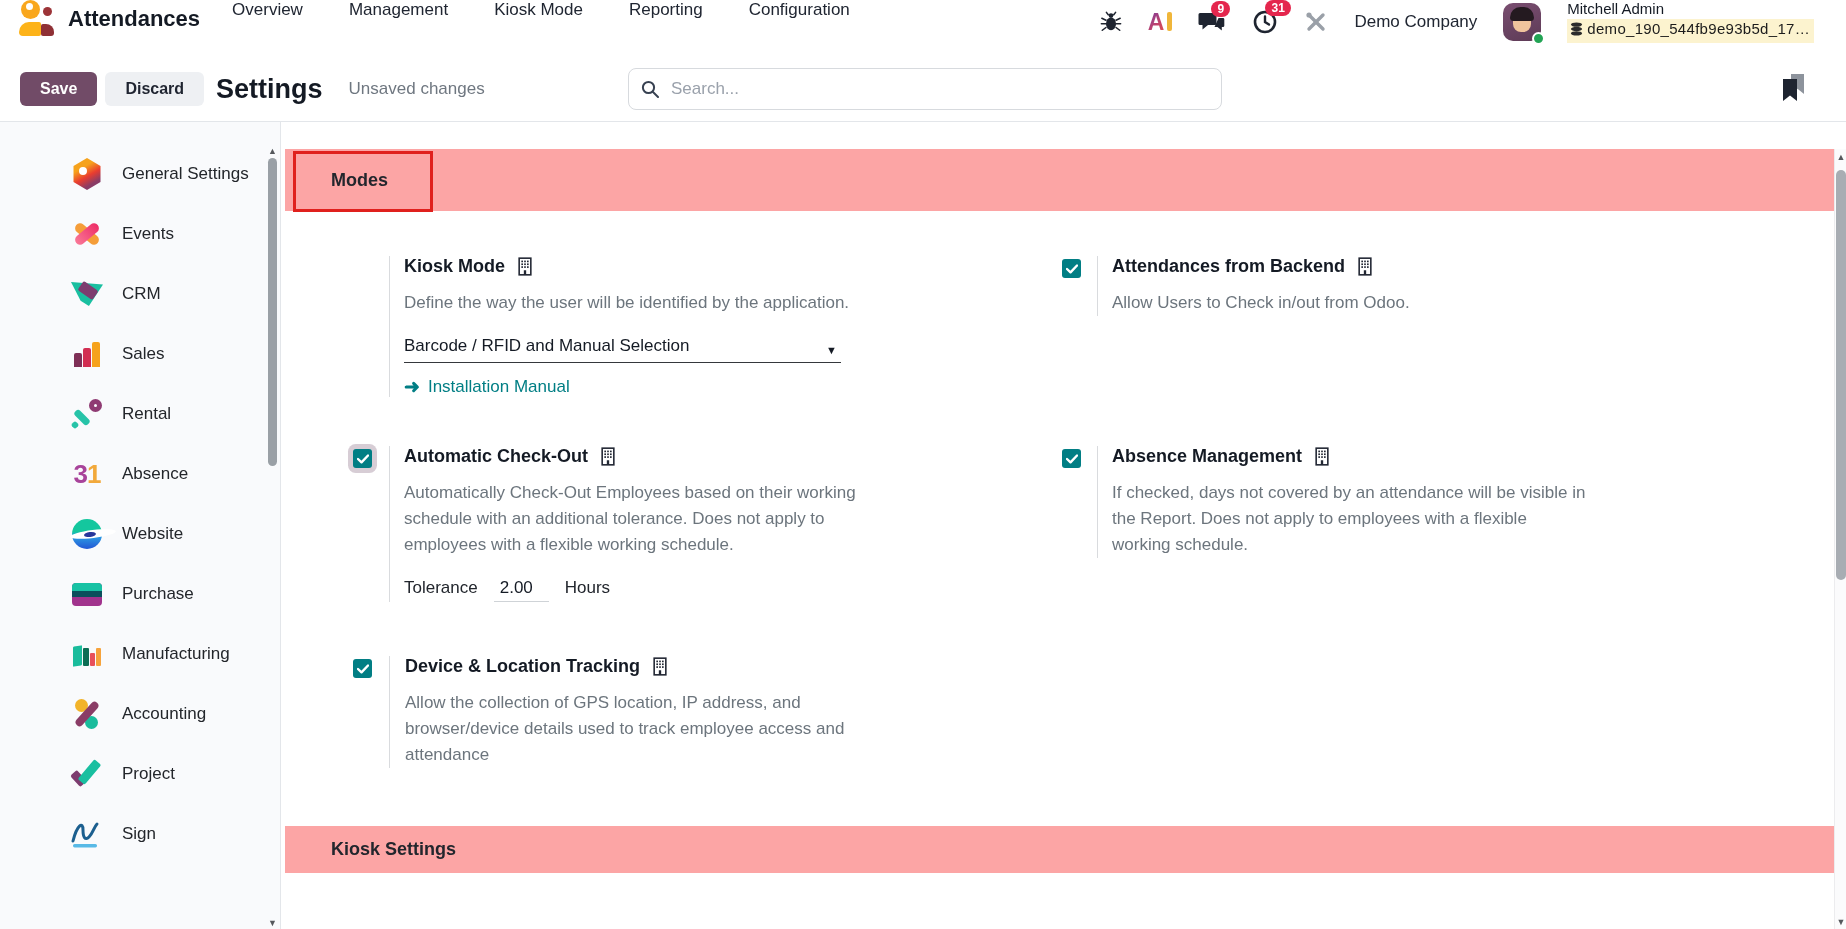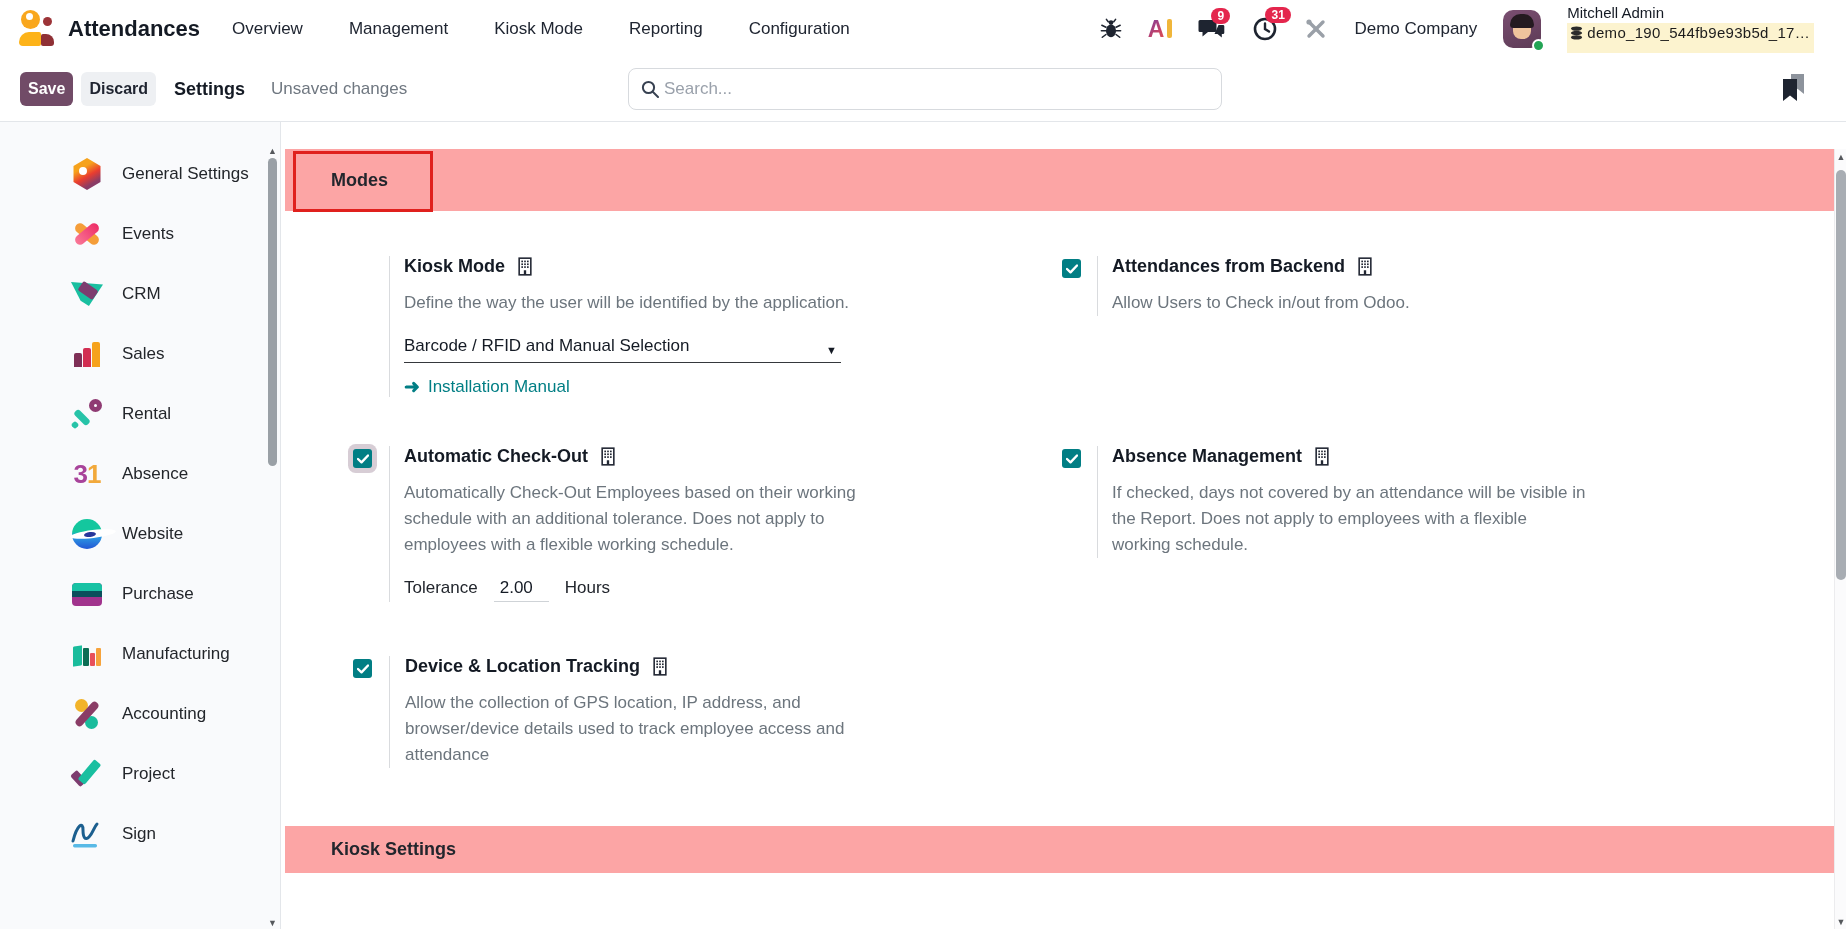--- a/index.html
+++ b/index.html
@@ -3,21 +3,21 @@
 <meta charset="utf-8">
 <style>
   * { margin:0; padding:0; box-sizing:border-box; }
   html,body { width:1846px; height:929px; }
   body {
     position:relative; overflow:hidden; background:#fff;
     font-family:"Liberation Sans", sans-serif; color:#1f2937;
   }
   
   .navbar { position:absolute; left:0; top:0; width:1846px; height:57px;
-    display:flex; align-items:center; background:#fff; padding-left:18px; }
+    display:flex; align-items:flex-start; background:#fff; padding-left:18px; }
   .brand { display:flex; align-items:center; gap:12px; cursor:pointer; }
   .applogo { width:38px; height:38px; position:relative; }
   .applogo i { position:absolute; display:block; }
   .lg-head { width:19px; height:19px; border-radius:50%; background:#f9a71d; left:3px; top:0; }
   .lg-eye  { width:7px; height:7px; border-radius:50%; background:#fff; left:8px; top:3px; }
   .lg-dot  { width:9px; height:9px; border-radius:50%; background:#9c3438; right:4px; top:7px; }
   .lg-body { width:22px; height:14px; background:#fdb319; border-radius:10px 2px 2px 4px; left:1px; bottom:2px; }
   .lg-body2{ width:13px; height:12px; background:#8f3035; border-radius:2px 8px 3px 2px; right:2px; bottom:2px; }
   .app-name { font-size:22px; font-weight:700; color:#141a24; }
   .menu { display:flex; gap:46px; margin-left:32px; font-size:17px; color:#202632; }
@@ -33,33 +33,33 @@
   .company { font-size:17px; color:#202632; cursor:pointer; }
   .avatar { width:38px; height:38px; border-radius:10px; background:linear-gradient(160deg,#7a4e71,#5d3b56);
     position:relative; cursor:pointer; flex:0 0 38px; }
   .av-hair { position:absolute; left:7px; top:4px; width:24px; height:14px; border-radius:12px 12px 4px 4px; background:#241a20; }
   .av-face { position:absolute; left:10px; top:9px; width:18px; height:20px; border-radius:8px; background:#f0c49d; }
   .av-glasses { position:absolute; left:11px; top:15px; width:16px; height:5px; border-top:2px solid #241a20; }
   .av-status { position:absolute; right:-4px; bottom:-4px; width:13px; height:13px; border-radius:50%;
     background:#23a455; border:2px solid #fff; }
   .userblock { display:flex; flex-direction:column; gap:2px; cursor:pointer; }
   .username { font-size:15px; color:#141a24; line-height:17px; }
-  .dbrow { display:flex; align-items:center; gap:4px; background:#fcf3cf; padding:1px 4px 12px 3px; }
+  .dbrow { display:flex; align-items:center; gap:4px; background:#fcf3cf; padding:1px 4px 6px 3px; }
   .dbname { font-size:15px; color:#1c1c1c; letter-spacing:.3px; }
   
   .cp { position:absolute; left:0; top:57px; width:1846px; height:64px; background:#fff;
     display:flex; align-items:center; padding-left:20px; }
-  .btn { font-size:16px; font-weight:700; border:none; border-radius:6px; padding:8px 8px; cursor:pointer;
+  .btn { font-size:16px; font-weight:700; border:none; border-radius:6px; padding:8px 20px; cursor:pointer;
     font-family:"Liberation Sans", sans-serif; }
   .btn-save { background:#714B67; color:#fff; }
   .btn-discard { background:#eef0f3; color:#1f2430; margin-left:8px; }
-  .cp-title { font-size:18px; font-weight:700; color:#141a24; margin-left:18px; }
+  .cp-title { font-size:27px; font-weight:700; color:#141a24; margin-left:12px; }
   .cp-status { font-size:17px; color:#6f7780; margin-left:26px; }
   .searchbox { position:absolute; left:628px; top:11px; width:594px; height:42px; background:#fff;
-    border:1px solid #d7dade; border-radius:8px; display:flex; align-items:center; padding:0 12px; gap:5px; }
+    border:1px solid #d7dade; border-radius:8px; display:flex; align-items:center; padding:0 12px; gap:12px; }
   .searchbox input { border:none; outline:none; flex:1; font-size:17px; color:#374151;
     font-family:"Liberation Sans", sans-serif; background:transparent; }
   .searchbox input::placeholder { color:#9aa1ab; }
   .bookmark { position:absolute; right:40px; top:16px; cursor:pointer; }
   
   .sidebar { position:absolute; left:0; top:121px; width:281px; height:808px; background:#f9fafc;
     border-top:1px solid #e3e6ea; border-right:1px solid #e3e6ea; padding-top:22px; }
   .side-item { height:60px; display:flex; align-items:center; gap:18px; padding-left:24px; cursor:pointer;margin-left:46px; }
   .side-label { font-size:17px; color:#23262b; }
   .appicon { width:34px; height:34px; position:relative; flex:0 0 34px; }

